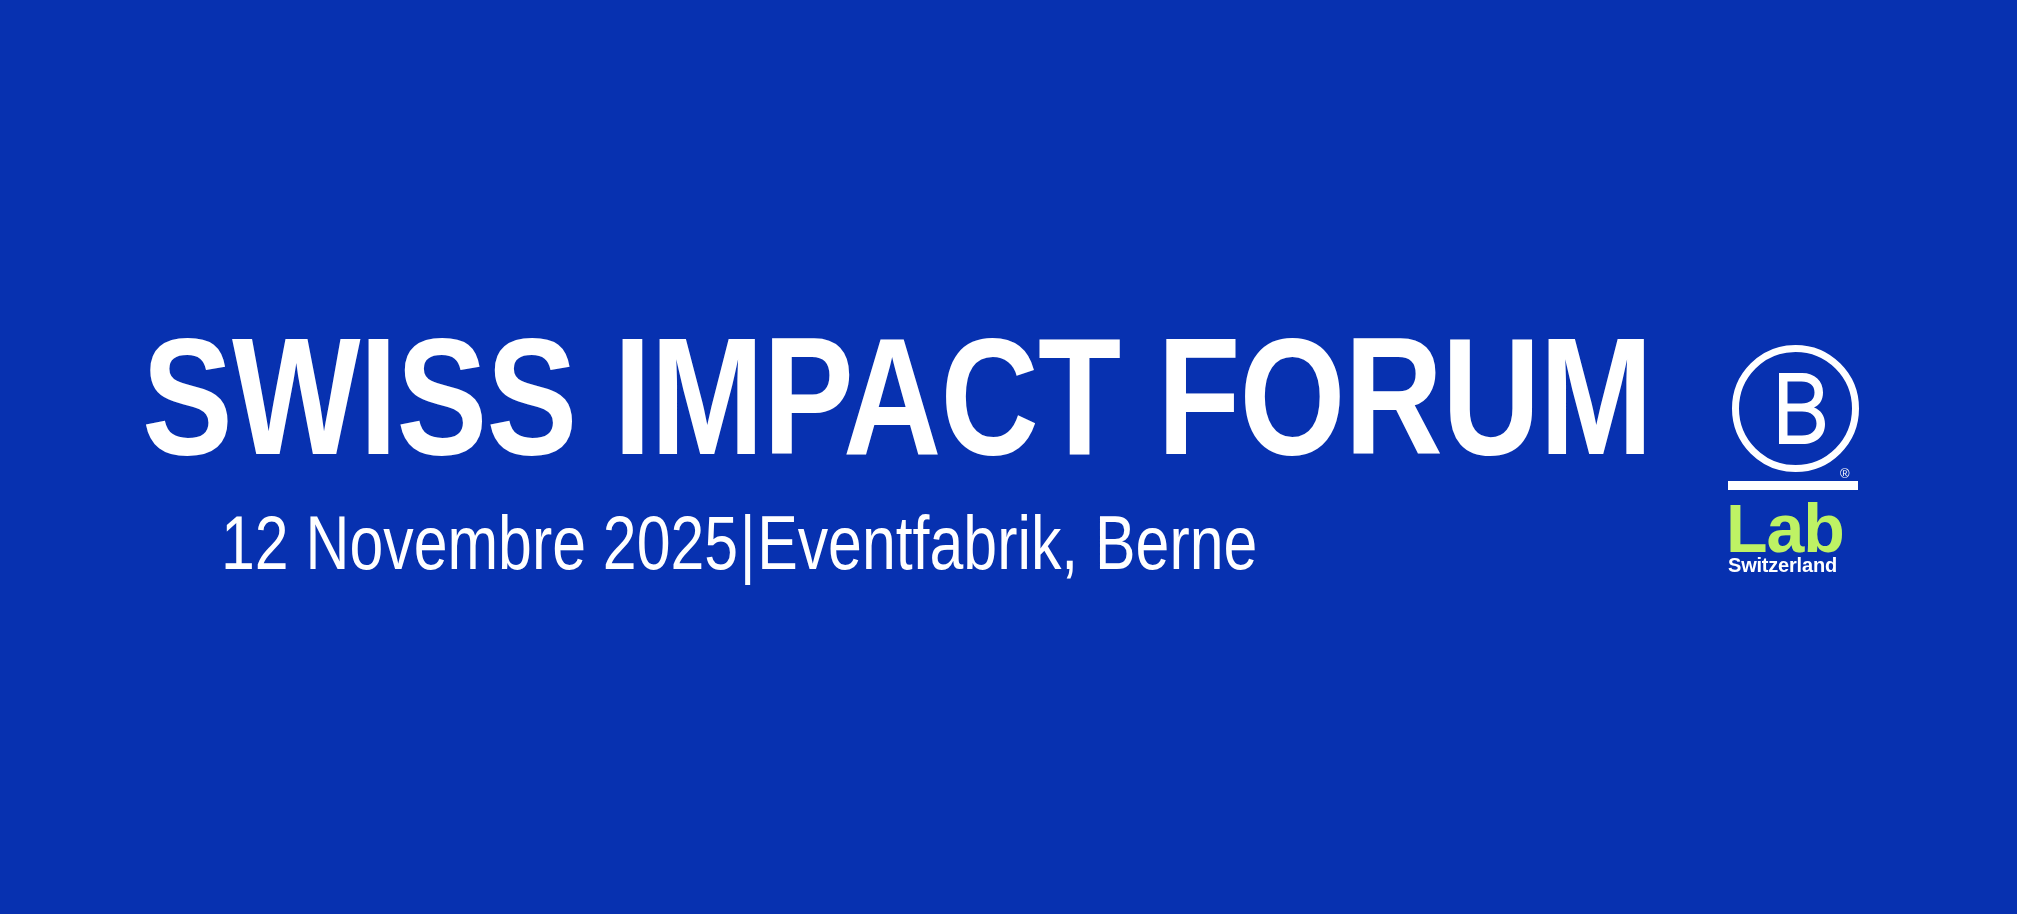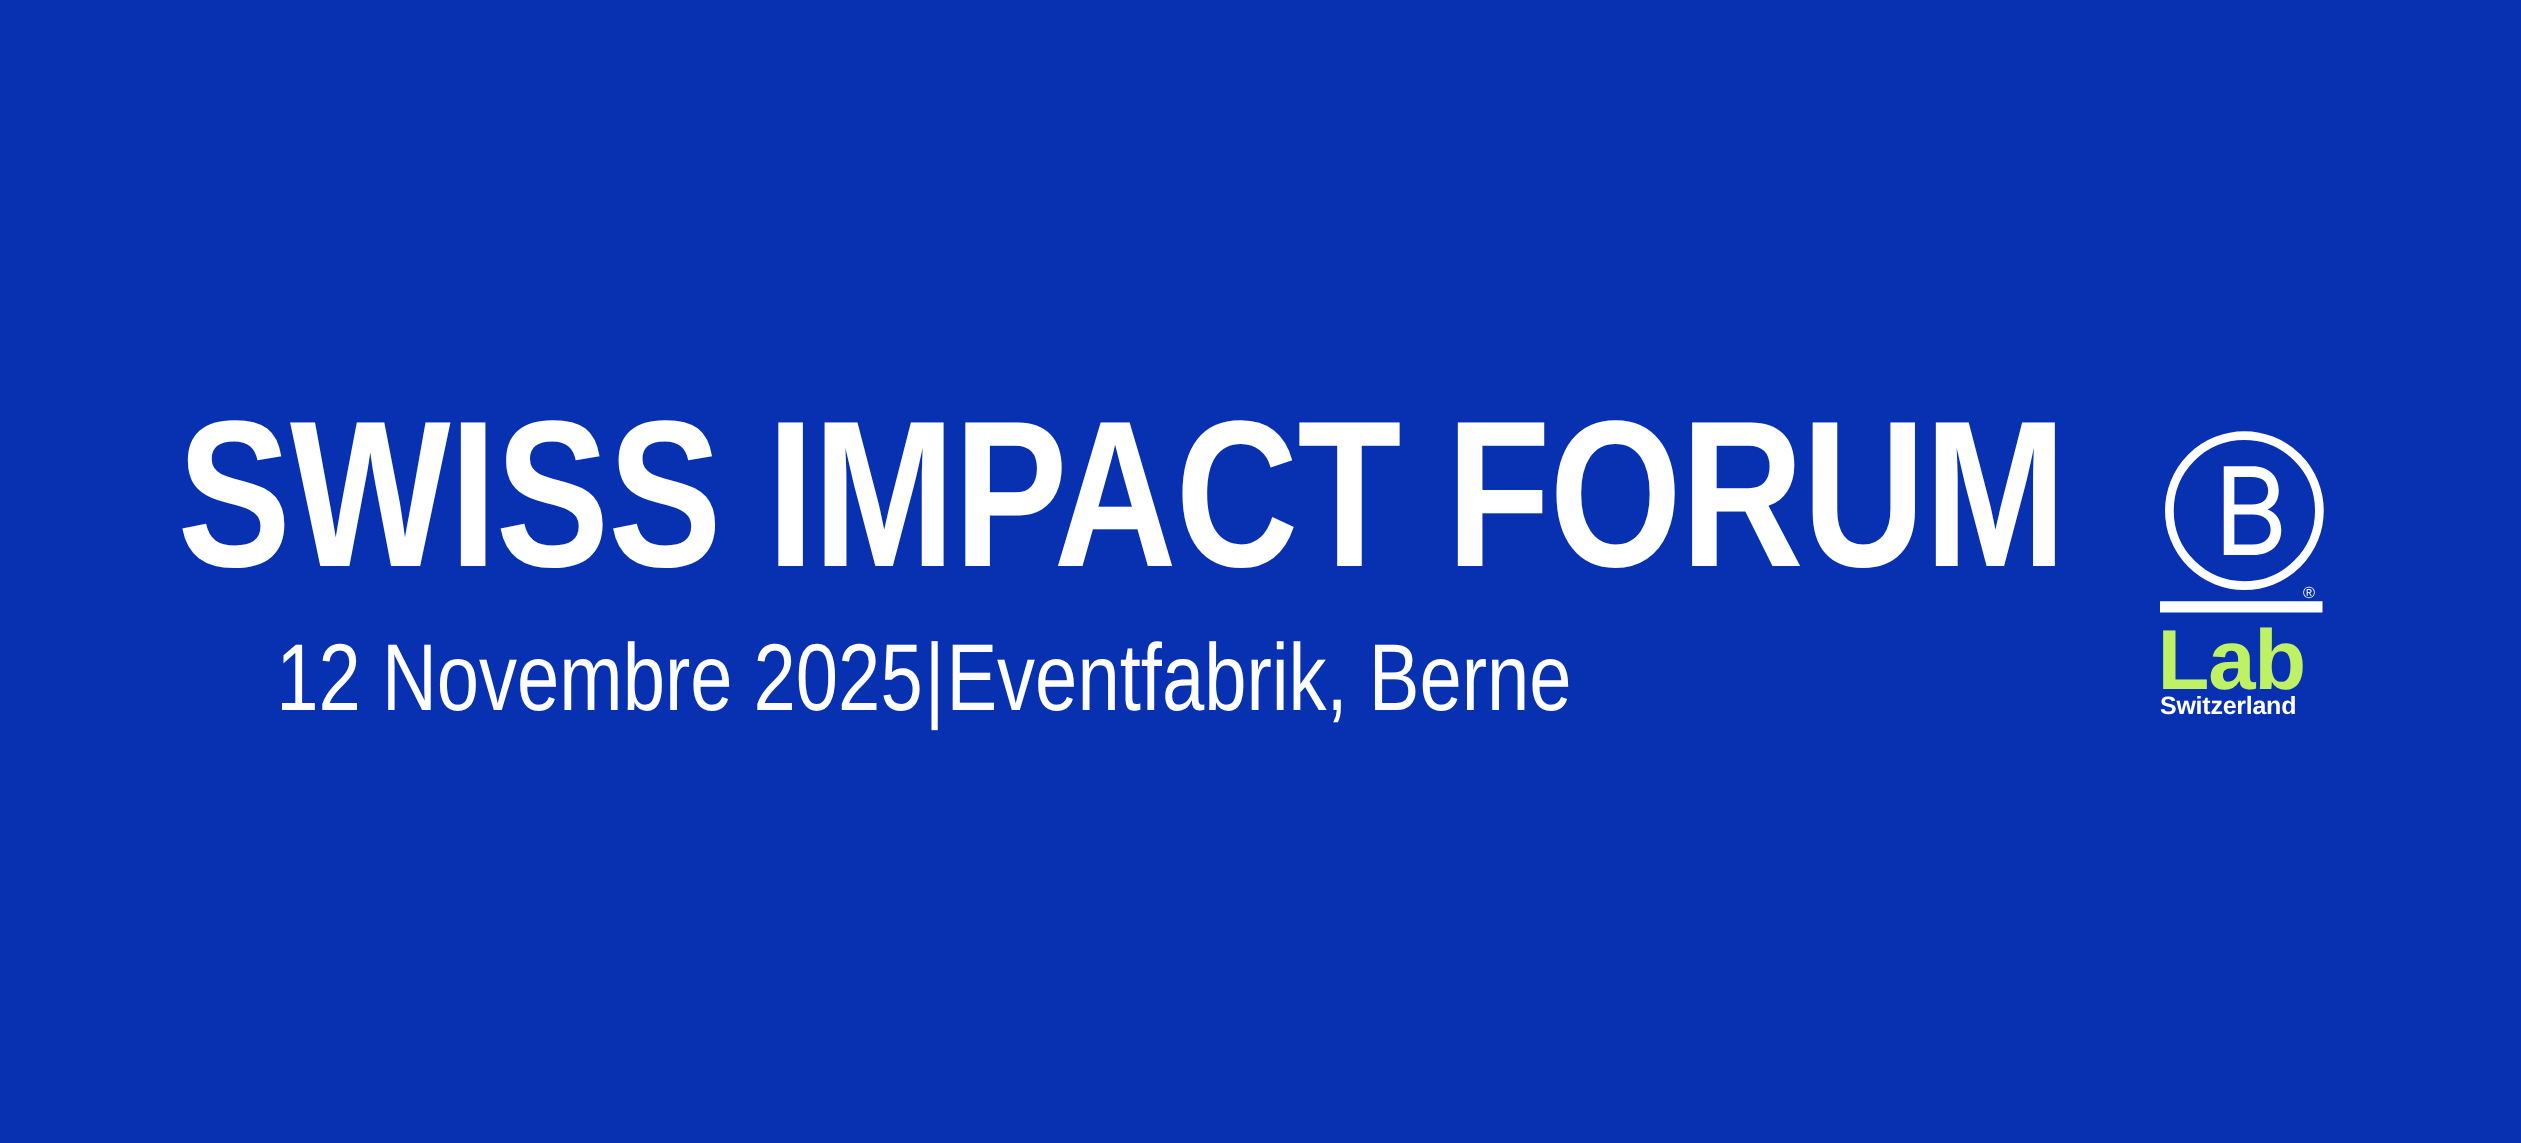--- a/index.html
+++ b/index.html
@@ -11,21 +11,20 @@
     font-family: "Liberation Sans", sans-serif;
     background: #ffffff;
   }
 
   #banner {
     position: relative;
     width: 2017px;
     height: 914px;
     background: #0731B0;
     overflow: hidden;
-    text-align: right;
   }
 
   
   #headline {
     position: absolute;
     left: 142px;
     top: 313px;
     color: #ffffff;
     font-family: "Liberation Sans", sans-serif;
     font-weight: bold;

